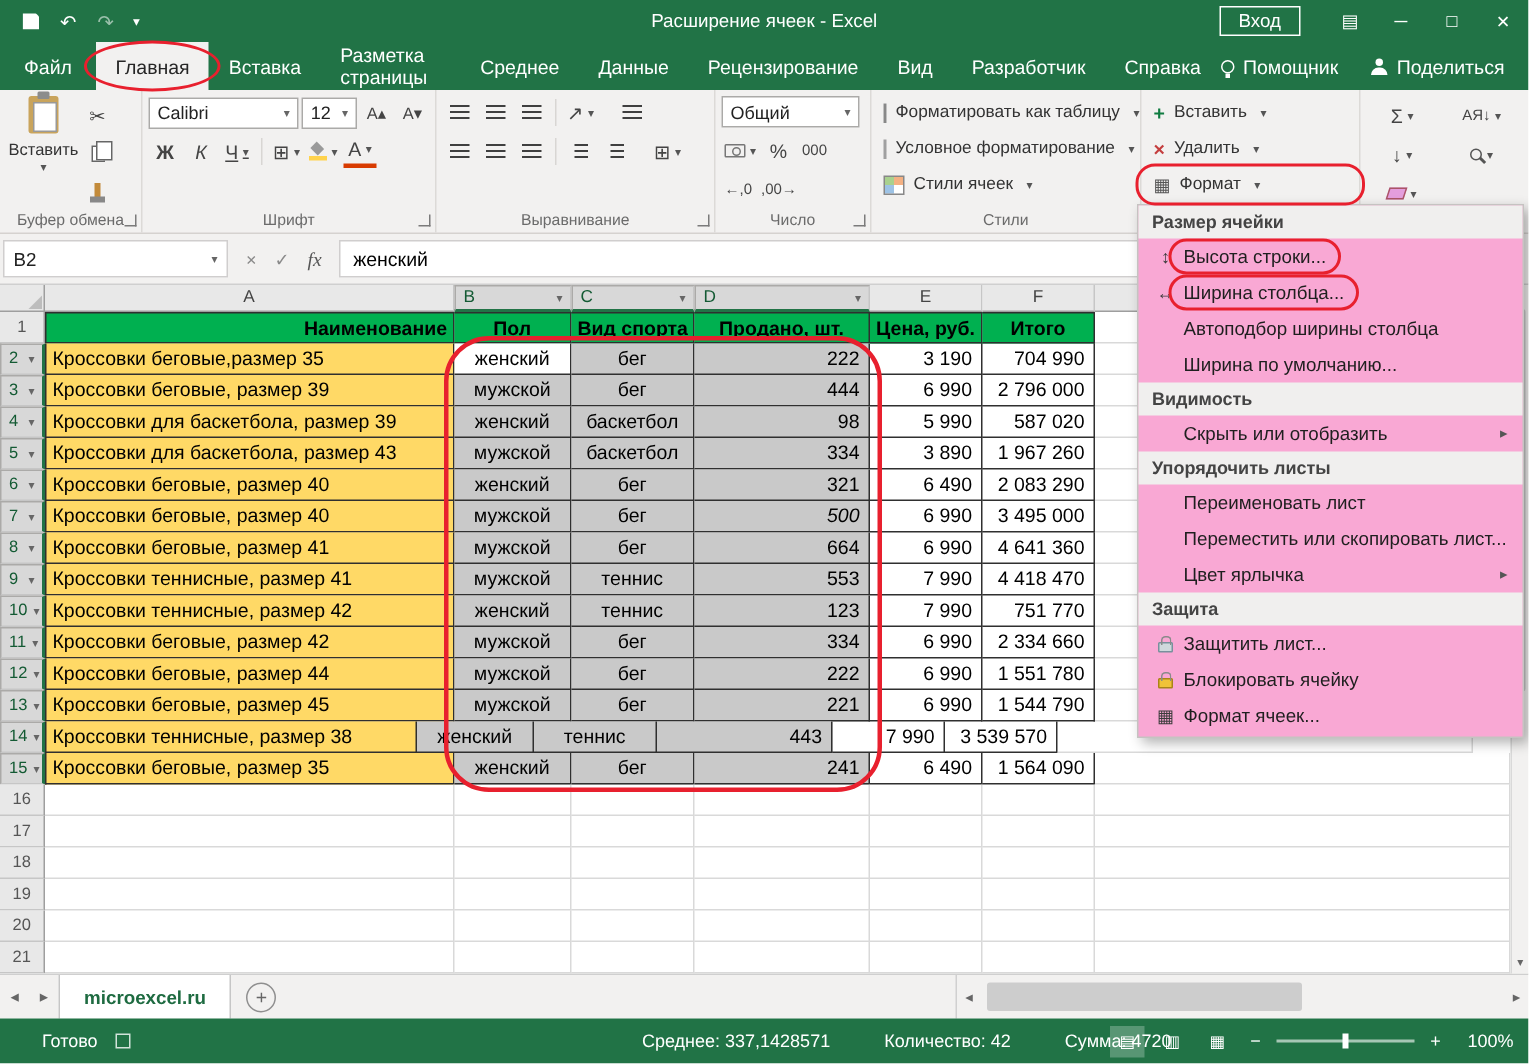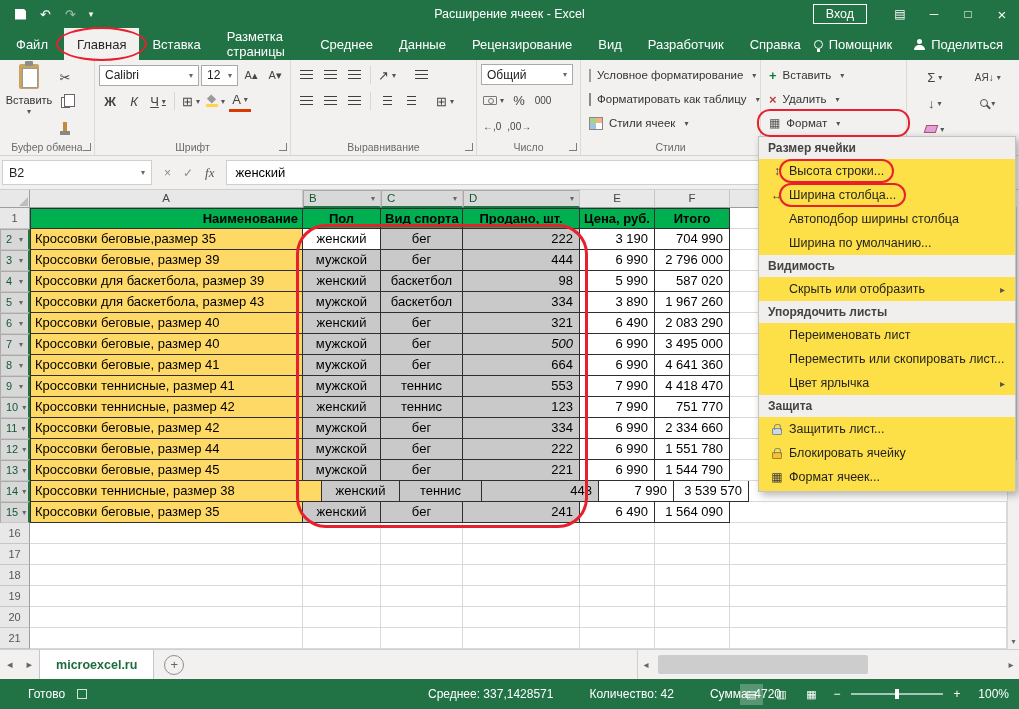--- a/index.html
+++ b/index.html
@@ -113,21 +113,21 @@
 .oval-tab{inset:-1px -8px;border-radius:50%}
 .oval-fmt{inset:-3px -8px;border-radius:13px}
 .oval-mi{inset:-5px -10px;border-radius:13px}
 #sel-oval{position:absolute;left:296px;top:34px;width:292px;height:304px;border:3px solid var(--circle-red,#e8202e);border-radius:30px;z-index:10;pointer-events:none}
 
 #vscroll{position:absolute;top:190px;right:0;width:12px;height:459px;background:#f2f1f0;border-left:1px solid #d9d9d9;z-index:3}
 .varrow{display:block;height:14px;text-align:center;font-size:8px;color:#666;line-height:14px}
 .varrow.vbot{position:absolute;bottom:0;left:0;right:0}
 .vthumb{position:absolute;top:16px;left:2px;right:2px;height:255px;background:#cdcdcd;border-radius:2px}
 
-#fmt-menu{position:absolute;left:758px;top:136px;width:258px;background:#fde047;border:1px solid #c5c3c1;box-shadow:3px 3px 8px rgba(0,0,0,.3);z-index:40;padding-bottom:2px}
+#fmt-menu{position:absolute;left:758px;top:136px;width:258px;background:#f9a8d4;border:1px solid #c5c3c1;box-shadow:3px 3px 8px rgba(0,0,0,.3);z-index:40;padding-bottom:2px}
 .m-head{height:22px;line-height:22px;background:#f0efee;color:#444;font-size:12px;font-weight:700;padding-left:9px}
 .m-item{height:24px;display:flex;align-items:center;font-size:12.5px;color:#1f1f1f;padding:0 10px 0 6px}
 .m-ic{width:24px;display:flex;align-items:center;justify-content:center;color:#3b3b3b;font-size:12px;flex-shrink:0}
 .m-lb{position:relative;white-space:nowrap}
 .m-arrow{margin-left:auto;color:#555;font-size:10px}
 .i-lock{width:10px;height:7px;background:#f0c239;border:1px solid #a98318;position:relative;border-radius:1px;margin-top:4px}
 .i-lock::before{content:"";position:absolute;left:1px;top:-5px;width:5px;height:5px;border:1.5px solid #8a8a8a;border-bottom:none;border-radius:3px 3px 0 0}
 .i-lock.gray{background:#cfd8dc;border-color:#78909c}
 
 #sheetbar{position:absolute;top:649px;left:0;width:100%;height:30px;background:#f2f1f0;border-top:1px solid #cfcfcf;display:flex;align-items:stretch;font-size:12.5px;color:#444}
@@ -314,26 +314,26 @@
       <span class="sbtn t10">←,0</span>
       <span class="sbtn t10">,00→</span>
     </div>
     <span class="grp-label">Число</span>
     <span class="dlg"></span>
   </div>
 
   <div class="grp" style="width:180px">
     <div class="stack">
       <div class="stybtn dd">
+          <span class="i-table"></span>
+          <span>Форматировать как таблицу</span>
+        </div>
+      <div class="stybtn dd">
           <span class="i-cf"></span>
           <span>Условное форматирование</span>
-        </div>
-      <div class="stybtn dd">
-          <span class="i-table"></span>
-          <span>Форматировать как таблицу</span>
         </div>
       <div class="stybtn dd">
           <span class="i-styles"></span>
           <span>Стили ячеек</span>
         </div>
     </div>
     <span class="grp-label">Стили</span>
   </div>
 
   <div class="grp" style="width:146px">
@@ -514,21 +514,21 @@
         <div class="cell tb bl colA a-left" style="width: 273px;">Кроссовки беговые, размер 45</div>
         <div class="cell tb a-center selcell" style="width: 78px;">мужской</div>
         <div class="cell tb a-center selcell" style="width: 82px;">бег</div>
         <div class="cell tb a-right selcell" style="width: 117px;">221</div>
         <div class="cell tb a-right" style="width: 75px;">6 990</div>
         <div class="cell tb a-right" style="width: 75px;">1 544 790</div>
         <div class="cell" style="width: 277px;"></div>
       </div>
       <div class="grow">
         <div class="rowh sel">14</div>
-        <div class="cell tb bl colA a-left" style="width: 292px;">Кроссовки теннисные, размер 38</div>
+        <div class="cell tb bl colA a-left" style="width: 248px;">Кроссовки теннисные, размер 38</div>
         <div class="cell tb a-center selcell" style="width: 78px;">женский</div>
         <div class="cell tb a-center selcell" style="width: 82px;">теннис</div>
         <div class="cell tb a-right selcell" style="width: 117px;">443</div>
         <div class="cell tb a-right" style="width: 75px;">7 990</div>
         <div class="cell tb a-right" style="width: 75px;">3 539 570</div>
         <div class="cell" style="width: 277px;"></div>
       </div>
       <div class="grow">
         <div class="rowh sel">15</div>
         <div class="cell tb bl colA a-left" style="width: 273px;">Кроссовки беговые, размер 35</div>

